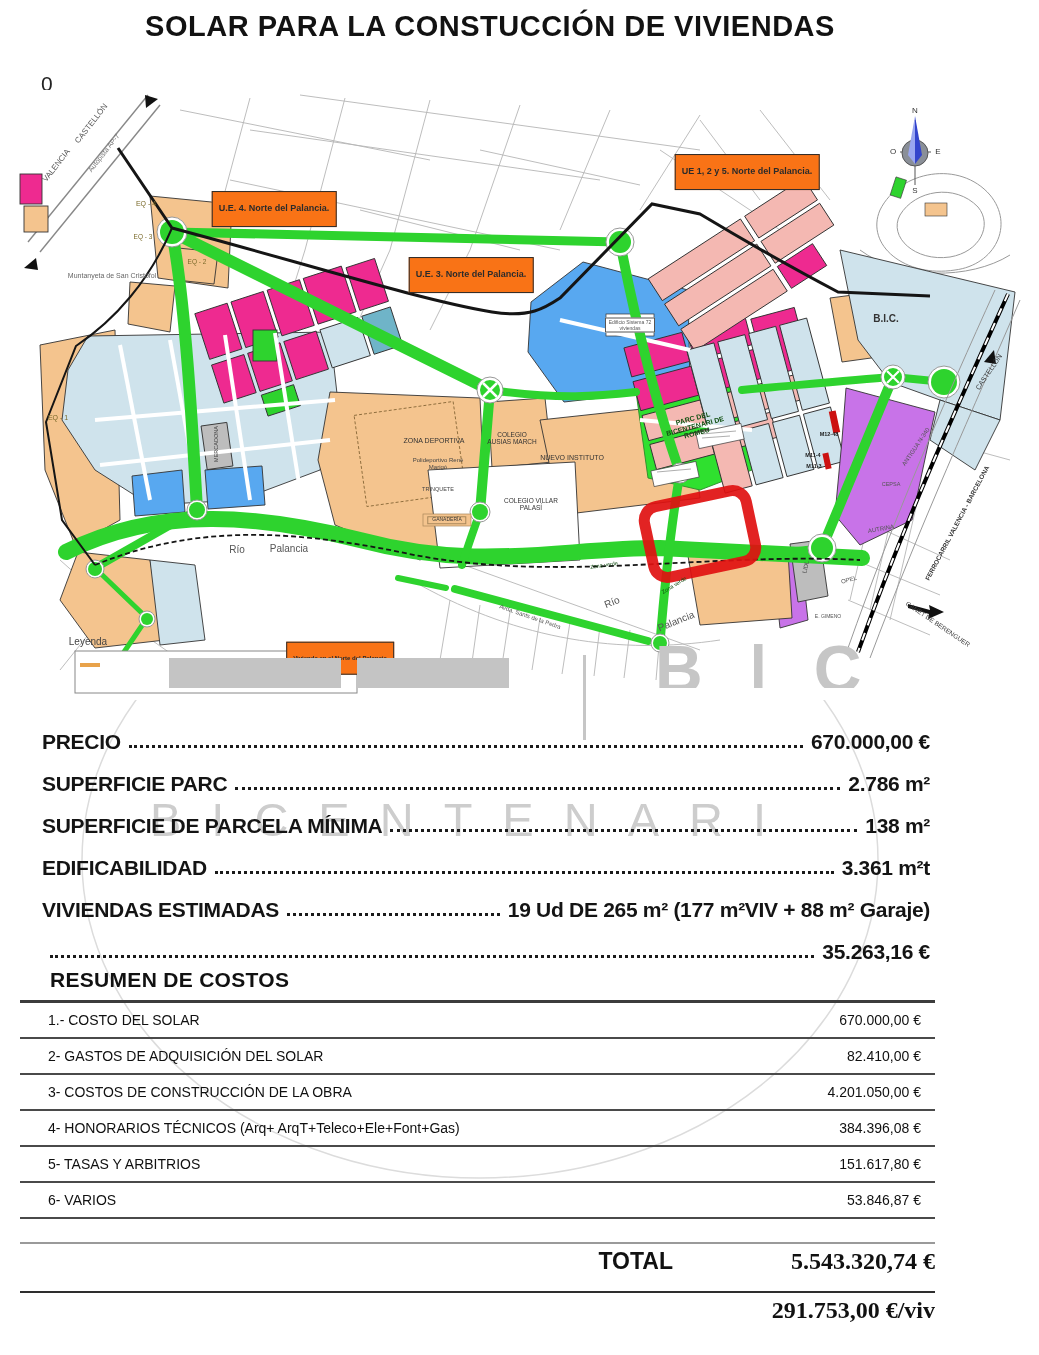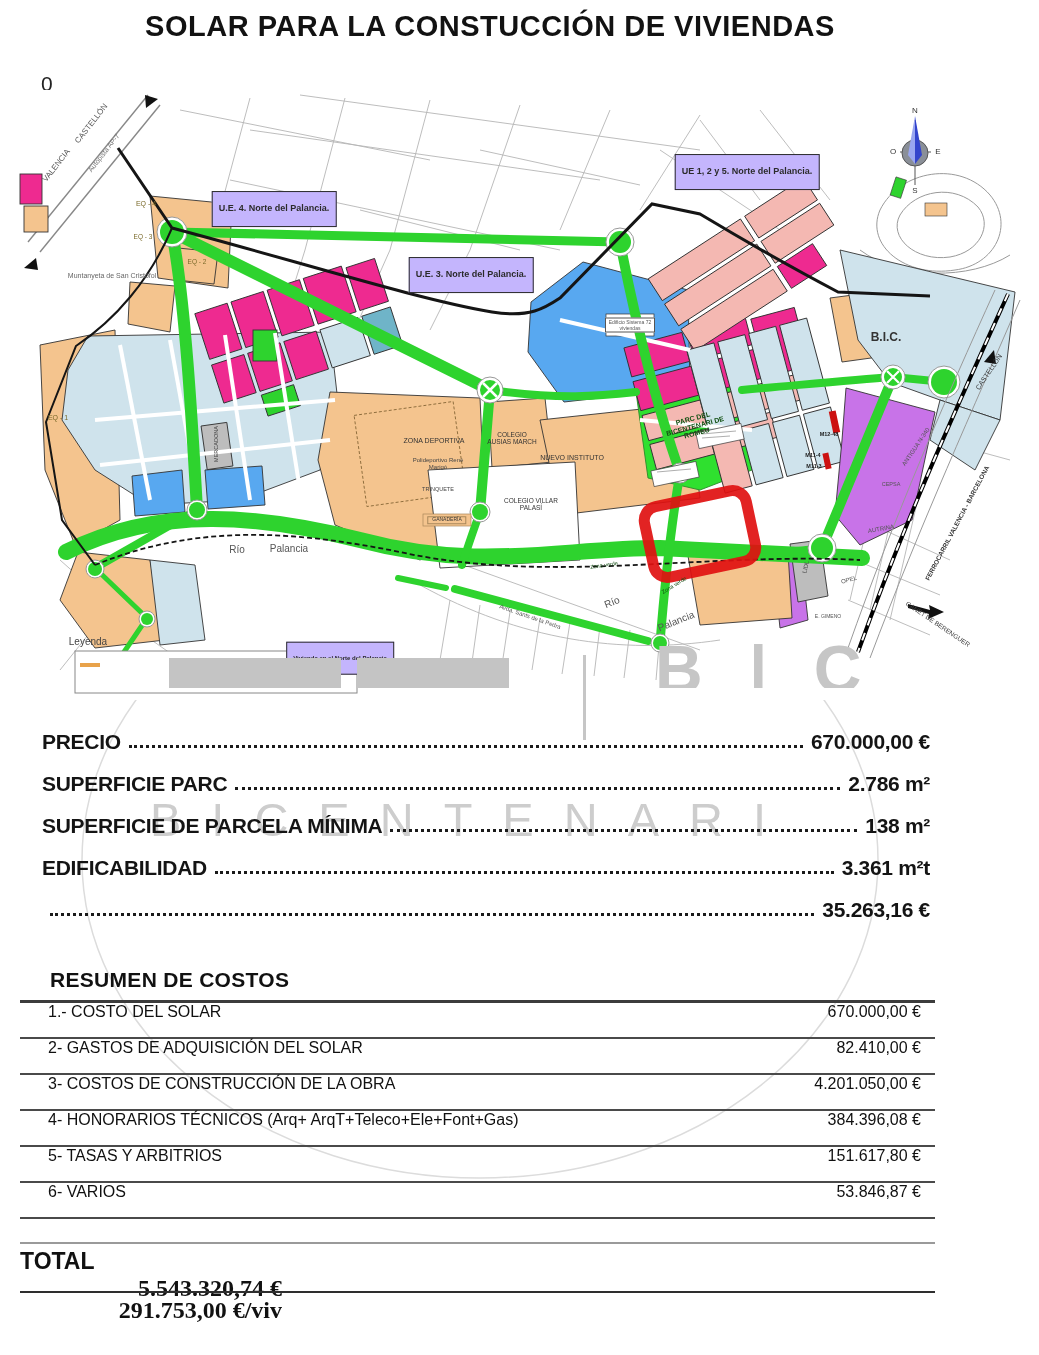--- a/index.html
+++ b/index.html
@@ -15,40 +15,40 @@
            font-size:47px;font-weight:400;color:#cdcdcd;letter-spacing:30px;white-space:nowrap;}
   #wm-logo{position:absolute;left:655px;top:636px;height:52px;overflow:hidden;z-index:3;
            font-size:66px;font-weight:700;color:#c6c6c6;letter-spacing:14px;line-height:1;}
   .vline{position:absolute;width:3px;background:#c6c6c6;z-index:3;}
   .gbar{position:absolute;background:#c4c4c4;z-index:4;}
   
   #map{position:absolute;left:0;top:90px;width:1039px;height:610px;background:#fff;z-index:1;}
   #map svg{position:absolute;left:0;top:0;}
   #map-labels{position:absolute;left:0;top:0;width:1039px;height:610px;z-index:2;}
   .mlabel{position:absolute;white-space:nowrap;line-height:1.1;text-align:center;color:#333;}
-  .mlabel.box{background:#c4b5fd;border:1px solid #2b2b2b;padding:12px 6px;font-weight:700;color:#2b2b2b;}
+  .mlabel.box{background:#f97316;border:1px solid #2b2b2b;padding:12px 6px;font-weight:700;color:#2b2b2b;}
   .mlabel.bold{font-weight:700;}
   .mlabel.whitebox{background:#fff;border:1px solid #555;padding:1px 2px;color:#555;}
   .mlabel.tanbox{background:#f4c48e;border:1px solid #a8875a;padding:0 4px;color:#333;}
   
   #specs{position:absolute;left:42px;top:716px;width:888px;z-index:2;}
   .spec-row{display:flex;align-items:flex-end;height:42px;font-weight:700;font-size:21px;color:#141414;letter-spacing:-0.3px;}
   .spec-row .lab{white-space:nowrap;padding-bottom:4px;}
   .spec-row .leader{flex:1;border-bottom:3px dotted #1a1a1a;margin:0 8px 10px 8px;min-width:20px;}
   .spec-row .val{white-space:nowrap;padding-bottom:4px;}
   
   #costs-heading{position:absolute;left:50px;top:968px;font-size:21px;font-weight:700;letter-spacing:.3px;z-index:2;}
   #costs{position:absolute;left:20px;top:1000px;width:915px;border-top:3px solid #3c3c3c;z-index:2;}
-  .cost-row{display:flex;justify-content:space-between;height:34px;
-            border-bottom:2px solid #4a4a4a;font-size:16px;color:#101010;}
+  .cost-row{display:flex;justify-content:space-between;align-items:center;height:34px;
+            border-bottom:2px solid #4a4a4a;font-size:14px;color:#101010;}
   .cost-row .lab{padding-left:28px;}
   .cost-row .val{padding-right:14px;}
   #total-sep-gray{position:absolute;left:20px;top:1242px;width:915px;height:0;border-top:2px solid #9a9a9a;z-index:2;}
   #total-sep-dark{position:absolute;left:20px;top:1291px;width:915px;height:0;border-top:2px solid #2e2e2e;z-index:2;}
-  .total-row{position:absolute;left:20px;width:915px;display:flex;justify-content:flex-end;align-items:baseline;z-index:2;flex-direction:column;}
+  .total-row{position:absolute;left:20px;width:915px;display:flex;justify-content:flex-end;align-items:baseline;z-index:2;}
   #total-row1{top:1248px;}
   #total-row2{top:1297px;}
   .total-row .tlab{font-size:23px;font-weight:700;}
   .total-row .tval{font-size:24px;font-weight:700;width:262px;text-align:right;font-family:Liberation Serif, serif;}
 </style>
 </head>
 <body>
 
 <div id="page">
 
@@ -357,21 +357,21 @@
         <div class="mlabel bold" style="left: 695px; top: 336px; font-size: 7px; color: rgb(20, 82, 20); transform: translate(-50%, -50%) rotate(-15deg); width: 66px; white-space: normal;">PARC DEL BICENTENARI DE ROMEU</div>
         <div class="mlabel tanbox" style="left: 447px; top: 430px; font-size: 5px; transform: translate(-50%, -50%);">GANADERÍA</div>
         <div class="mlabel" style="left: 237px; top: 459px; font-size: 10px; color: rgb(85, 85, 85); transform: translate(-50%, -50%);">Río</div>
         <div class="mlabel" style="left: 289px; top: 458px; font-size: 10px; color: rgb(85, 85, 85); transform: translate(-50%, -50%);">Palancia</div>
         <div class="mlabel" style="left: 612px; top: 512px; font-size: 10px; color: rgb(85, 85, 85); transform: translate(-50%, -50%) rotate(-22deg);">Río</div>
         <div class="mlabel" style="left: 676px; top: 531px; font-size: 10px; color: rgb(85, 85, 85); transform: translate(-50%, -50%) rotate(-22deg);">Palancia</div>
         <div class="mlabel" style="left: 604px; top: 475px; font-size: 5.5px; color: rgb(14, 74, 14); transform: translate(-50%, -50%) rotate(-8deg);">Zona verde</div>
         <div class="mlabel" style="left: 674px; top: 495px; font-size: 5.5px; color: rgb(14, 74, 14); transform: translate(-50%, -50%) rotate(-32deg);">Zona verde</div>
         <div class="mlabel" style="left: 530px; top: 527px; font-size: 6px; color: rgb(85, 85, 85); transform: translate(-50%, -50%) rotate(19deg);">Avda. Sants de la Pedra</div>
         <div class="mlabel whitebox" style="left: 630px; top: 235px; font-size: 5px; transform: translate(-50%, -50%); width: 44px; white-space: normal;">Edificio Sistema 72 viviendas</div>
-        <div class="mlabel bold" style="left: 886px; top: 248px; font-size: 12px; color: rgb(51, 51, 51); transform: translate(-50%, -50%);">B.I.C.</div>
+        <div class="mlabel bold" style="left: 886px; top: 228px; font-size: 10px; color: rgb(51, 51, 51); transform: translate(-50%, -50%);">B.I.C.</div>
         <div class="mlabel bold" style="left: 829px; top: 344px; font-size: 5.5px; color: rgb(34, 34, 34); transform: translate(-50%, -50%);">M12-48</div>
         <div class="mlabel bold" style="left: 813px; top: 365px; font-size: 5.5px; color: rgb(34, 34, 34); transform: translate(-50%, -50%);">M11-4</div>
         <div class="mlabel bold" style="left: 814px; top: 376px; font-size: 5.5px; color: rgb(34, 34, 34); transform: translate(-50%, -50%);">M11-3</div>
         <div class="mlabel" style="left: 891px; top: 394px; font-size: 5.5px; color: rgb(85, 85, 85); transform: translate(-50%, -50%);">CEPSA</div>
         <div class="mlabel" style="left: 916px; top: 357px; font-size: 6px; color: rgb(85, 85, 85); transform: translate(-50%, -50%) rotate(-56deg);">ANTIGUA N-340</div>
         <div class="mlabel" style="left: 989px; top: 282px; font-size: 7px; color: rgb(51, 51, 51); transform: translate(-50%, -50%) rotate(-56deg);">CASTELLÓN</div>
         <div class="mlabel bold" style="left: 957px; top: 433px; font-size: 6.5px; color: rgb(51, 51, 51); transform: translate(-50%, -50%) rotate(-62deg);">FERROCARRIL  VALENCIA - BARCELONA</div>
         <div class="mlabel" style="left: 881px; top: 439px; font-size: 6px; color: rgb(85, 85, 85); transform: translate(-50%, -50%) rotate(-10deg);">AUTRINA</div>
         <div class="mlabel" style="left: 849px; top: 490px; font-size: 6px; color: rgb(85, 85, 85); transform: translate(-50%, -50%) rotate(-15deg);">OPEL</div>
         <div class="mlabel" style="left: 806px; top: 477px; font-size: 6px; color: rgb(68, 68, 68); transform: translate(-50%, -50%) rotate(-78deg);">LIDL</div>
@@ -406,20 +406,25 @@
       <span class="lab">SUPERFICIE DE PARCELA MÍNIMA</span>
       <span class="leader"></span>
       <span class="val">138 m²</span>
     </div>
     <div class="spec-row">
       <span class="lab">EDIFICABILIDAD</span>
       <span class="leader"></span>
       <span class="val">3.361 m²t</span>
     </div>
     <div class="spec-row">
+      <span class="lab">VIVIENDAS ESTIMADAS</span>
+      <span class="leader"></span>
+      <span class="val">19 Ud DE 265 m² (177 m²VIV + 88 m² Garaje)</span>
+    </div>
+    <div class="spec-row">
       <span class="leader"></span>
       <span class="val">35.263,16 €</span>
     </div>
   </div>
 
   <div id="costs-heading">RESUMEN DE COSTOS</div>
   <div id="costs">
     <div class="cost-row">
       <span class="lab">1.- COSTO DEL SOLAR</span>
       <span class="val">670.000,00 €</span>

